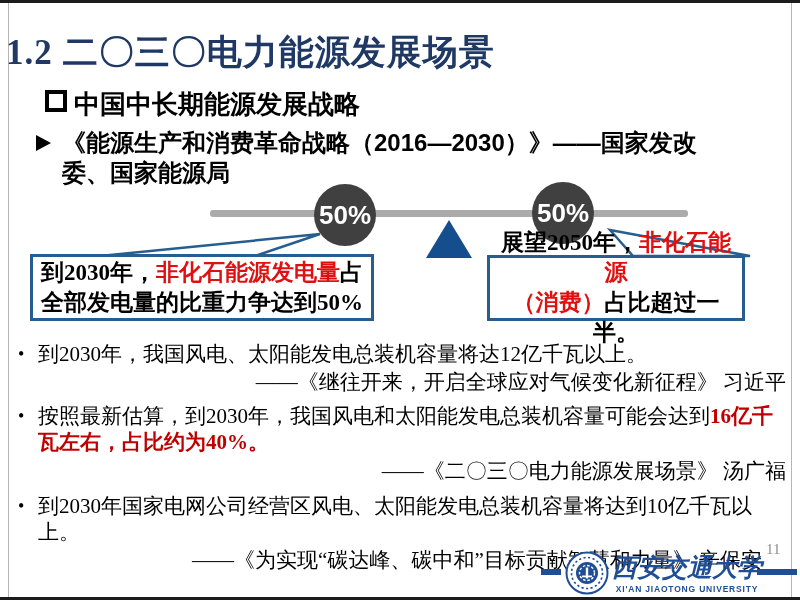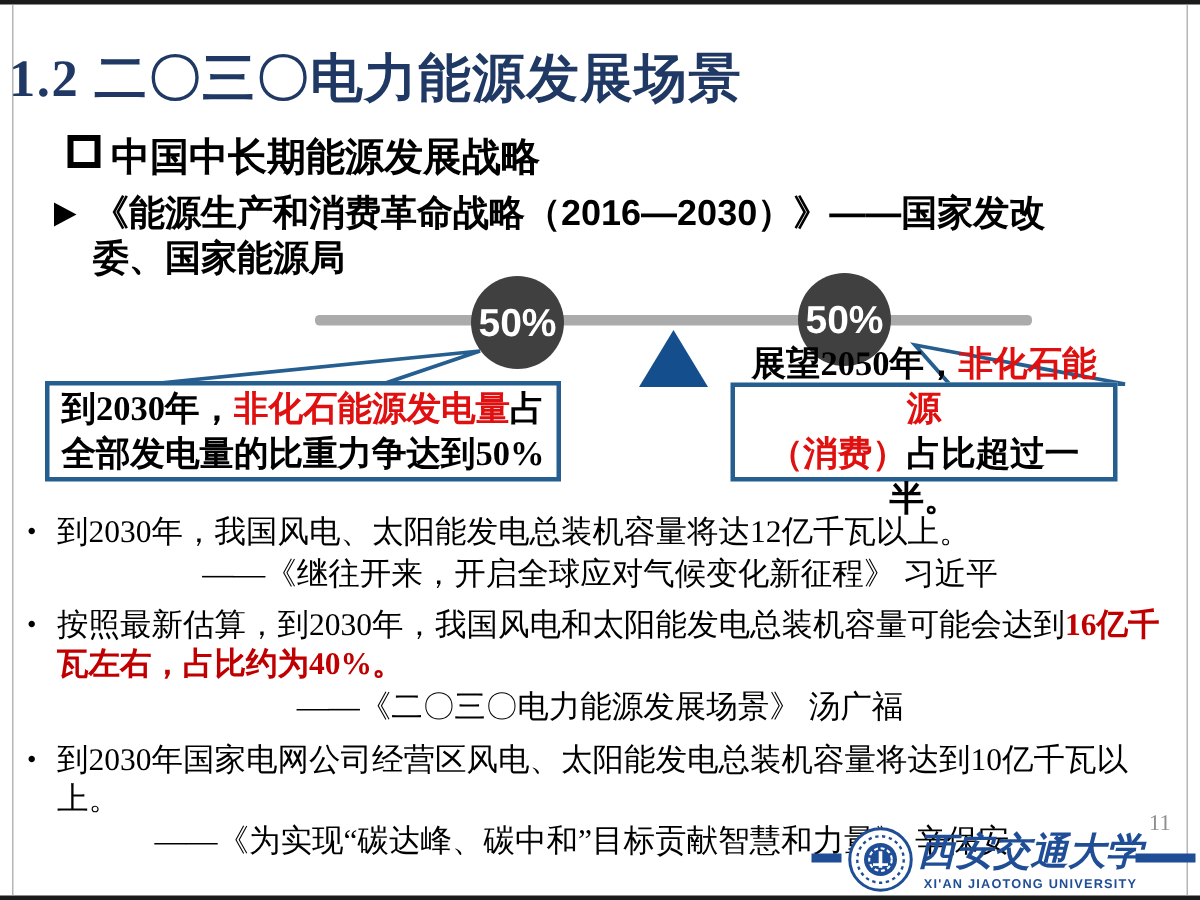--- a/index.html
+++ b/index.html
@@ -44,21 +44,21 @@
     display:flex;flex-direction:column;justify-content:center;text-align:center;}
   .callout.left{left:30px;top:251px;width:344px;height:67px;font-size:23px;line-height:30px;justify-content:center;}
   .callout.right{left:487px;top:252px;width:258px;height:66px;font-size:23px;line-height:30px;}
   .red{color:#E01010;}
 
   
   .body{position:absolute;top:334px;left:14px;width:774px;
     font-family:"Liberation Serif","DejaVu Serif",serif;font-size:21px;color:#000;line-height:26px;}
   .bullet{position:relative;padding-left:24px;}
   .bullet .dot{position:absolute;left:4px;top:0;font-size:18px;}
-  .attr{text-align:center;padding-right:2px;}
+  .attr{text-align:right;padding-right:2px;}
   .body .b1{margin-top:4px;}
   .body .a1{margin-top:2px;}
   .body .b2{margin-top:8px;}
   .body .a2{margin-top:3px;}
   .body .b3{margin-top:9px;}
   .body .a3{margin-top:2px;padding-right:26px;}
   .bodyred{color:#C00000;font-weight:bold;}
 
   
   .pagenum{position:absolute;left:766px;top:538px;font-size:15px;color:#8f8f8f;

